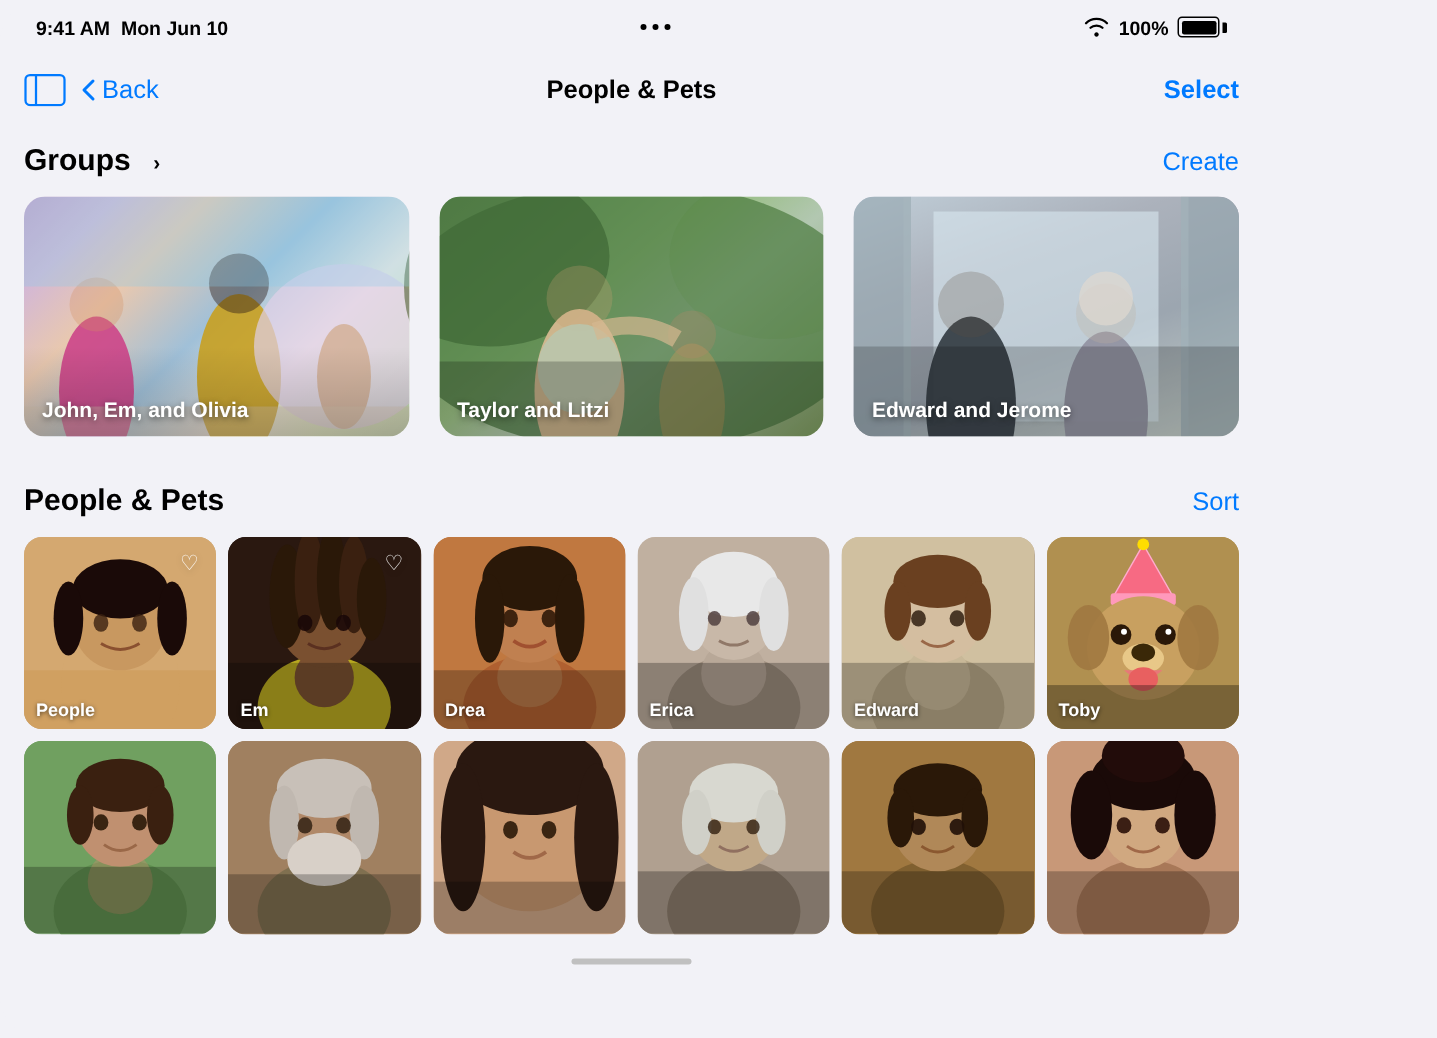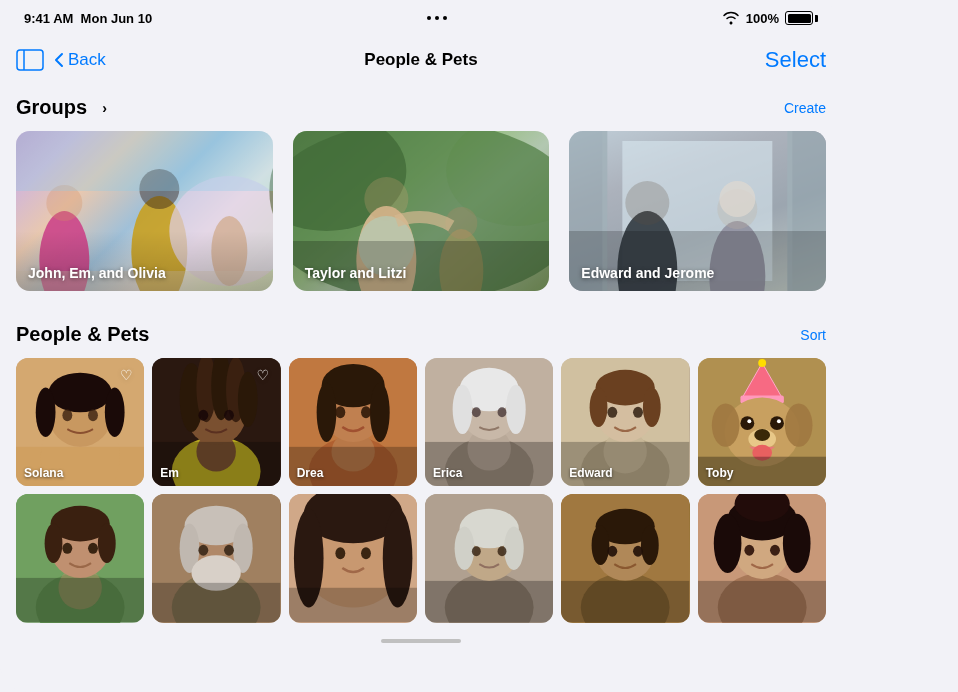--- a/index.html
+++ b/index.html
@@ -116,22 +116,23 @@
     .nav-title {
       font-size: 17px;
       font-weight: 600;
       color: #000;
       position: absolute;
       left: 50%;
       transform: translateX(-50%);
     }
     .select-btn {
       color: #007aff;
-      font-size: 22px;
+      font-size: 17px;
       cursor: pointer;
+      font-weight: bold;
     }
 
     
     .content {
       padding: 0 16px;
       overflow-y: auto;
     }
 
     
     .section-header {
@@ -151,21 +152,21 @@
       font-weight: 700;
       color: #000;
     }
     .section-chevron {
       color: #000;
       font-size: 14px;
       font-weight: 600;
     }
     .section-action {
       color: #007aff;
-      font-size: 14px;
+      font-size: 17px;
       cursor: pointer;
     }
 
     
     .groups-grid {
       display: grid;
       grid-template-columns: repeat(3, 1fr);
       gap: 20px;
       margin-bottom: 20px;
     }
@@ -479,21 +480,21 @@
           <ellipse cx="30" cy="55" rx="10" ry="25" fill="#1a0a08"></ellipse>
           <ellipse cx="100" cy="55" rx="10" ry="25" fill="#1a0a08"></ellipse>
 
           <ellipse cx="52" cy="58" rx="5" ry="6" fill="#3a2010" opacity="0.8"></ellipse>
           <ellipse cx="78" cy="58" rx="5" ry="6" fill="#3a2010" opacity="0.8"></ellipse>
           <path d="M52 72 Q65 80 78 72" stroke="#8a5030" stroke-width="2" fill="none"></path>
 
           <rect x="0" y="90" width="130" height="40" fill="#c89040" opacity="0.3"></rect>
         </svg>
         <div class="person-heart">♡</div>
-        <div class="person-label">Solana</div>
+        <div class="person-label">People</div>
       </div>
 
       <div class="person-card person-em">
         <div class="person-card-bg"></div>
         <svg style="position:absolute;top:0;left:0;width:100%;height:100%;" viewBox="0 0 130 130" preserveAspectRatio="xMidYMid slice">
           <rect width="130" height="130" fill="#2a1810"></rect>
 
           <ellipse cx="65" cy="115" rx="45" ry="35" fill="#b8a820"></ellipse>
 
           <ellipse cx="65" cy="95" rx="20" ry="20" fill="#7a5030"></ellipse>

